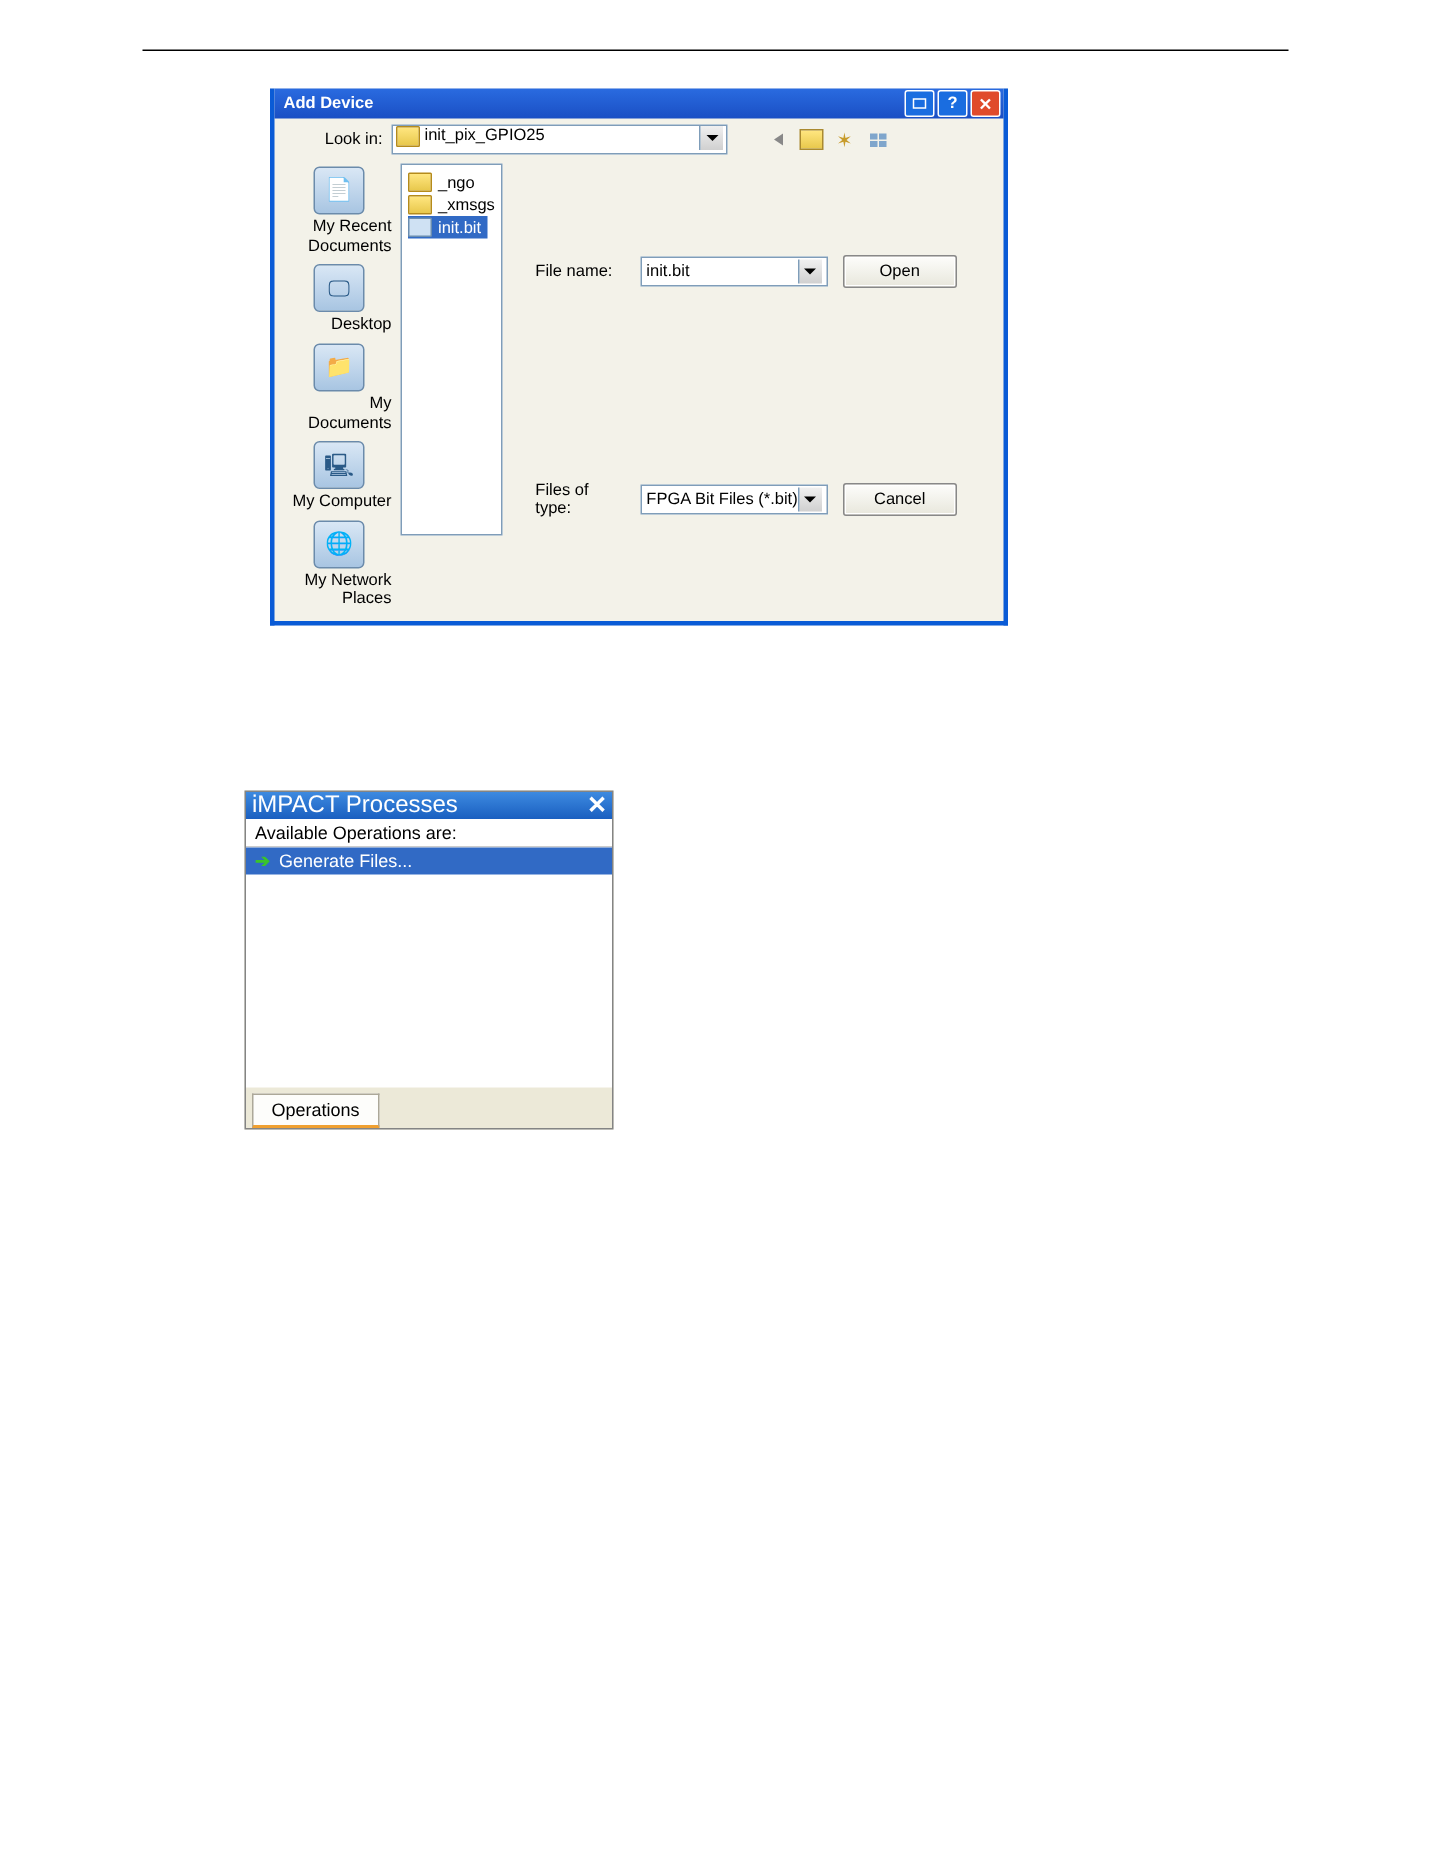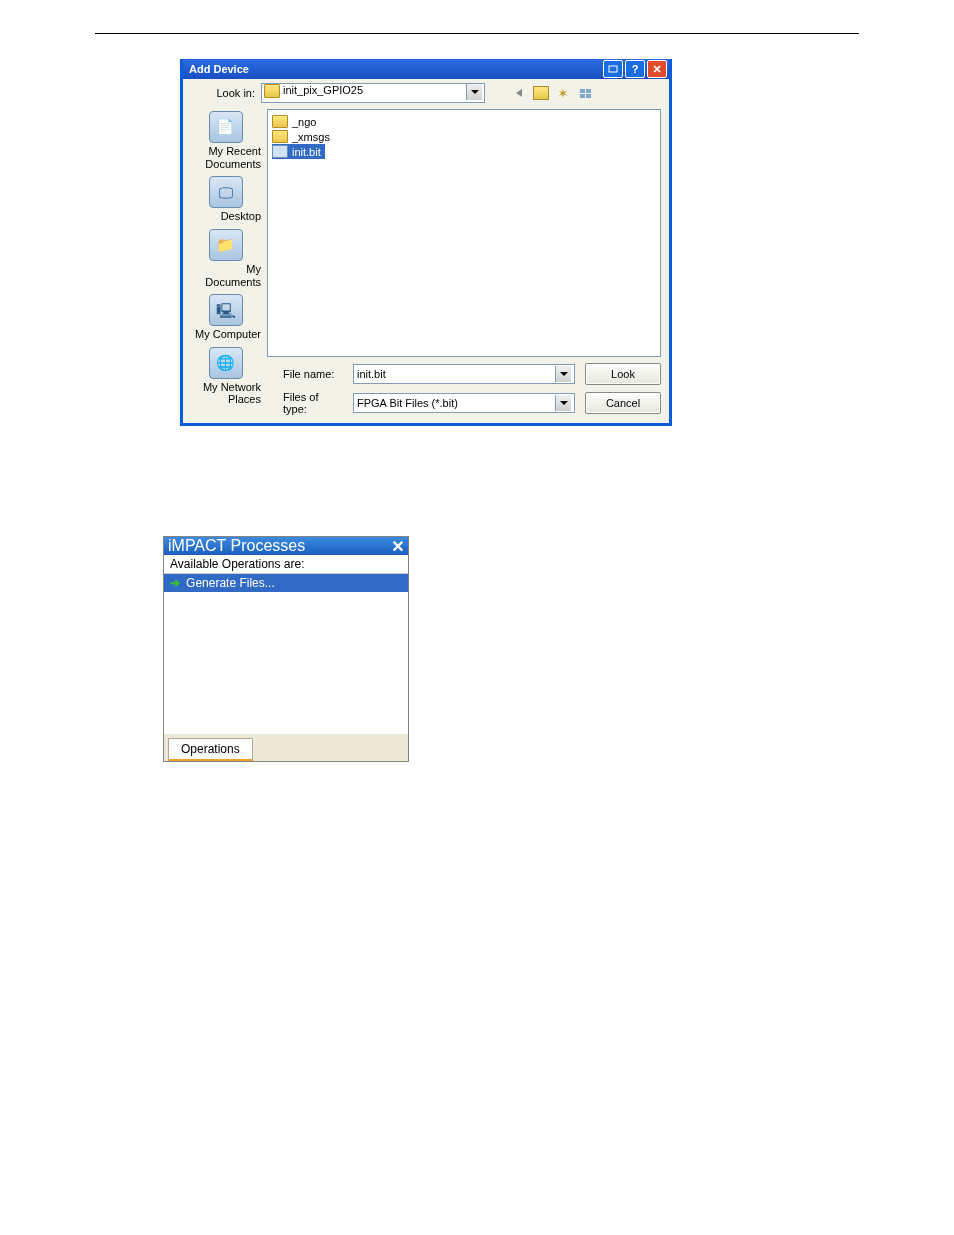--- a/index.html
+++ b/index.html
@@ -157,21 +157,21 @@
   }
   .place .pic.doc::after { content:'📄'; font-size:15px; }
   .place .pic.desk::after { content:'🖵'; font-size:15px; }
   .place .pic.docs::after { content:'📁'; font-size:15px; }
   .place .pic.comp::after { content:'🖳'; font-size:15px; }
   .place .pic.net::after { content:'🌐'; font-size:15px; }
 
   .file-area {
     flex: 1;
     display: flex;
-    flex-direction: column;
+    flex-direction: row;
     gap: 6px;
   }
   .file-list {
     background: #fff;
     border: 1px solid #7f9db9;
     height: 238px;
     padding: 4px;
   }
   .file-row {
     display: flex;
@@ -376,21 +376,21 @@
               </div>
           </div>
 
           <div class="form-rows">
             <div class="fr-label">File name:</div>
             <div class="fr-input">
               <span class="txt">init.bit</span>
               <div class="arr"></div>
             </div>
             <div class="btn">
-                <span>Look</span>
+                <span>Open</span>
               </div>
 
             <div class="fr-label">Files of type:</div>
             <div class="fr-input">
               <span class="txt">FPGA Bit Files (*.bit)</span>
               <div class="arr"></div>
             </div>
             <div class="btn">
                 <span>Cancel</span>
               </div>

